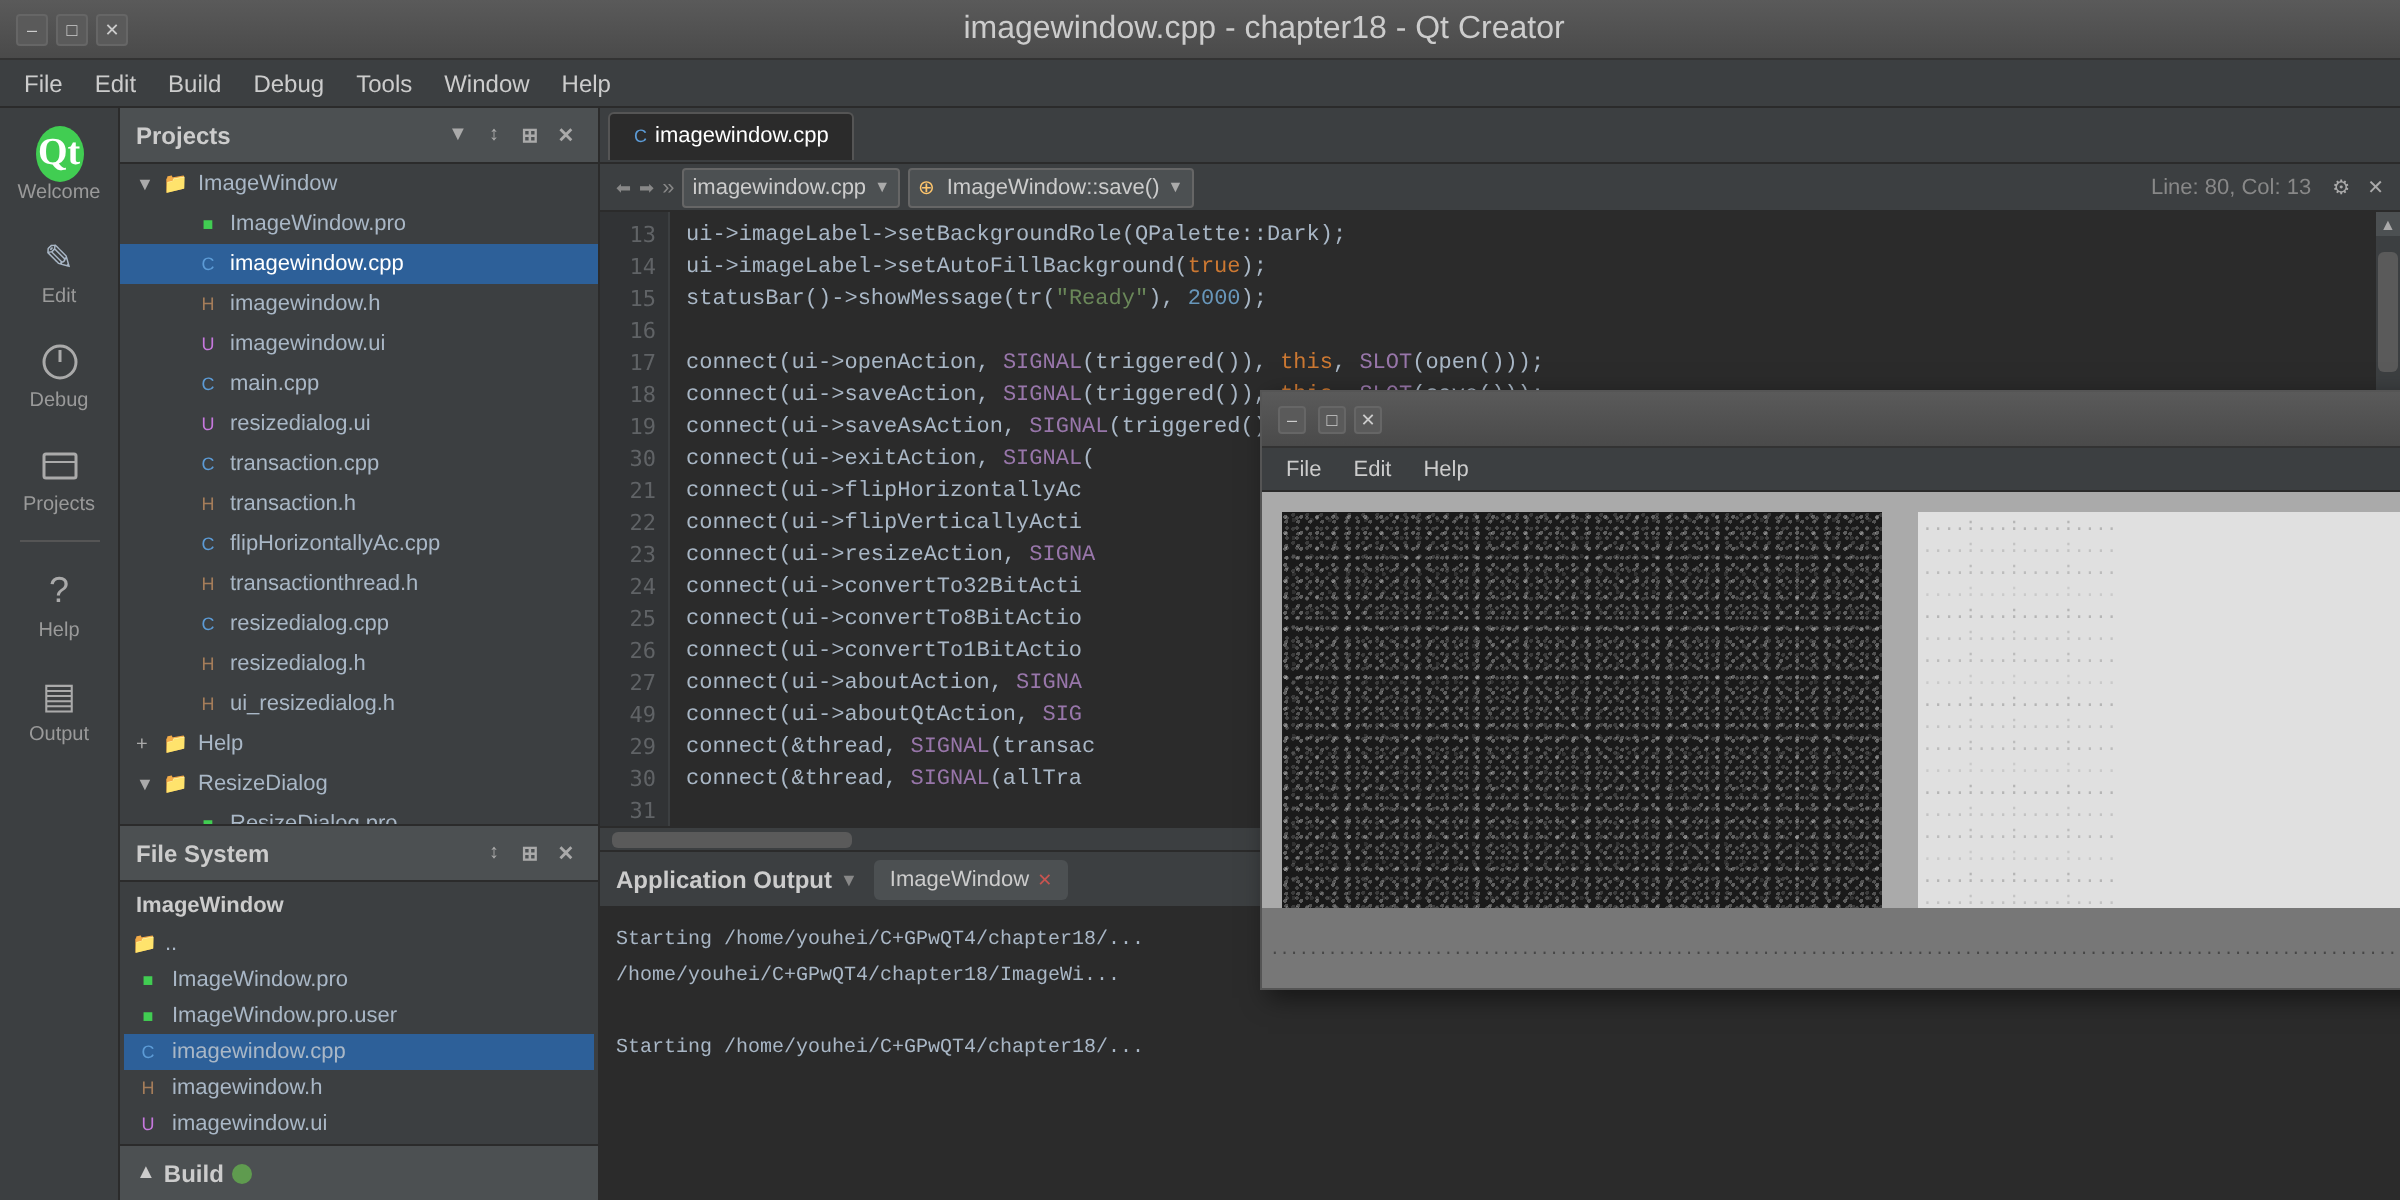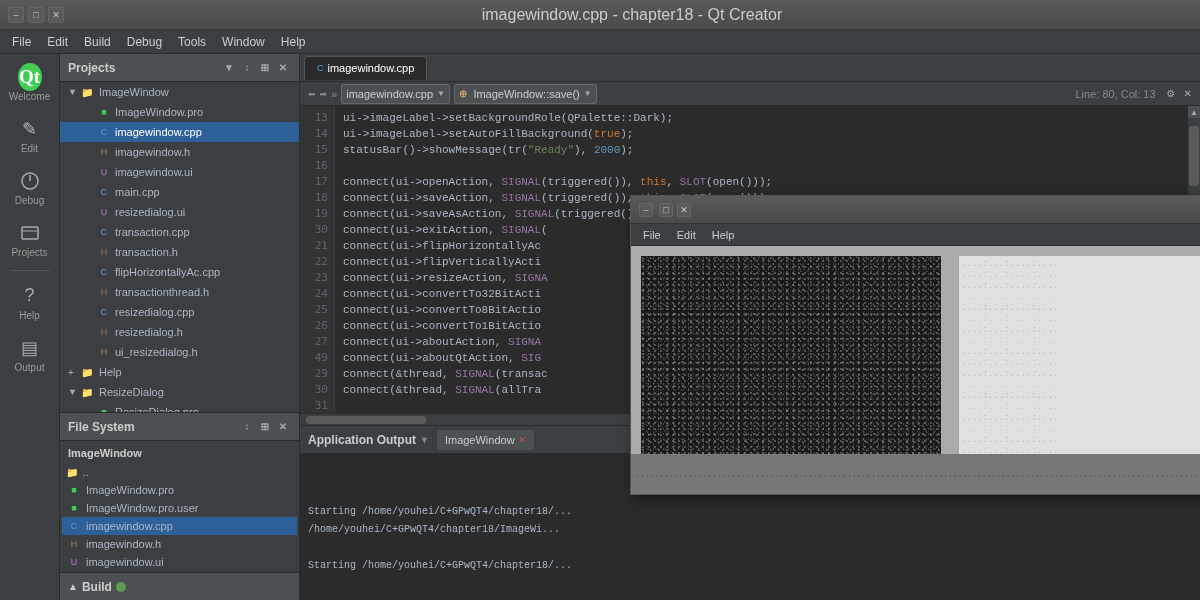--- a/index.html
+++ b/index.html
@@ -259,21 +259,20 @@
       margin-left: 4px;
     }
 
     
     .output-panel {
       height: 175px;
       border-top: 1px solid #2b2b2b;
       background: #2b2b2b;
       display: flex;
       flex-direction: column;
-      gap: 41px;
     }
     .output-toolbar {
       height: 28px;
       background: #3c3f41;
       border-bottom: 1px solid #2b2b2b;
       display: flex;
       align-items: center;
       padding: 0 8px;
       gap: 4px;
     }

